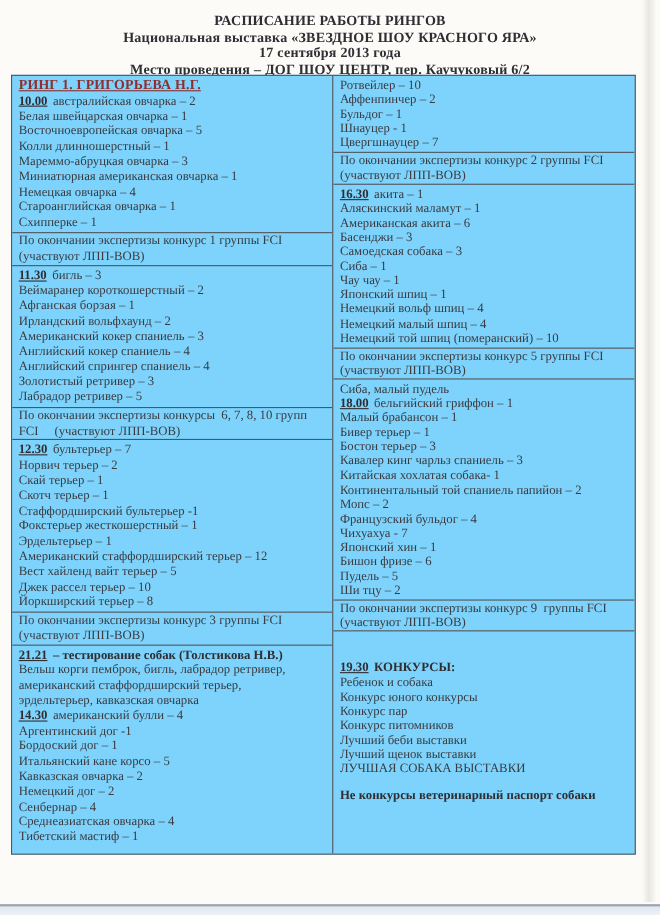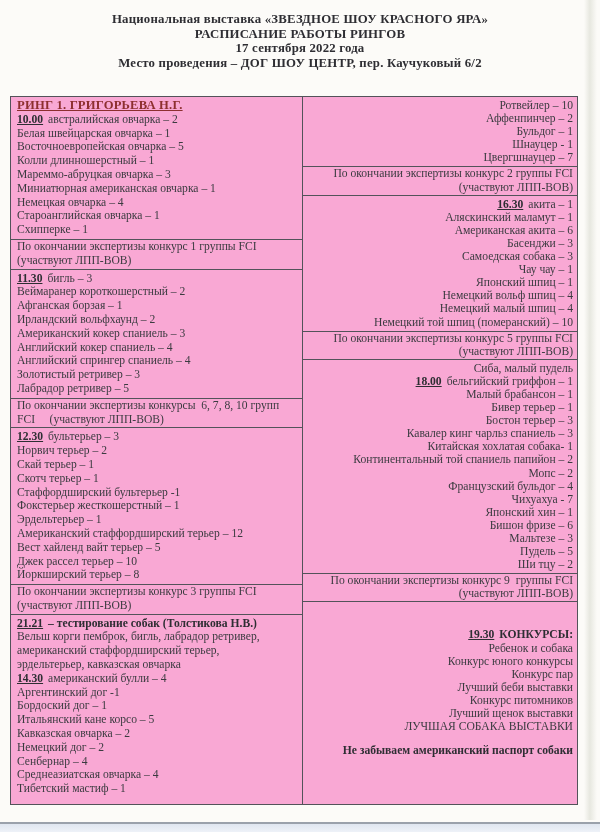--- a/index.html
+++ b/index.html
@@ -29,36 +29,35 @@
     color:#2e2e33;
     letter-spacing:0.2px;
   }
   .sheet{
     position:absolute;
     left:10px;top:68px;
     width:568px;height:709px;
     display:flex;
     border:1.4px solid #53535a;
     box-sizing:border-box;
-    background:#f9a8d4;
+    background:#7dd3fc;
     overflow:hidden;
-    margin-top:28px;
   }
   .col{
     box-sizing:border-box;
     padding:2px 4px 0 6px;
     overflow:hidden;
   }
   .col-left{
     width:292px;
     border-right:1.4px solid #53535a;
   }
   .col-left .row{line-height:13.8px;}
   .col-right{flex:1;}
-  .col-right .row{line-height:13.1px;text-align:right;}
+  .col-right .row{line-height:13.1px;}
   .row{
     font-size:11.6px;
     white-space:nowrap;
   }
   .row.title{
     color:#8d2f2f;
     font-weight:bold;
     text-decoration:underline;
     font-size:12.6px;
     letter-spacing:0.2px;
@@ -77,23 +76,23 @@
     color:#2e2e33;
     margin-right:5px;
   }
 </style>
 </head>
 <body>
 
 <div class="page">
 
   <div class="header">
+    <div>РАСПИСАНИЕ РАБОТЫ РИНГОВ</div>
     <div>Национальная выставка «ЗВЕЗДНОЕ ШОУ КРАСНОГО ЯРА»</div>
-    <div>РАСПИСАНИЕ РАБОТЫ РИНГОВ</div>
-    <div>17 сентября 2022 года</div>
+    <div>17 сентября 2013 года</div>
     <div>Место проведения – ДОГ ШОУ ЦЕНТР, пер. Каучуковый 6/2</div>
   </div>
 
   <div class="sheet">
     <div class="col col-left">
         <div class="row title">РИНГ 1. ГРИГОРЬЕВА  Н.Г.</div>
         <div class="row"><span class="time">10.00</span><span>австралийская овчарка – 2</span></div>
         <div class="row">Белая швейцарская овчарка – 1</div>
         <div class="row">Восточноевропейская овчарка – 5</div>
         <div class="row">Колли  длинношерстный – 1</div>
@@ -106,21 +105,21 @@
         <div class="row"><span class="time">11.30</span><span>бигль – 3</span></div>
         <div class="row">Веймаранер короткошерстный – 2</div>
         <div class="row">Афганская борзая – 1</div>
         <div class="row">Ирландский  вольфхаунд  – 2</div>
         <div class="row">Американский кокер спаниель – 3</div>
         <div class="row">Английский кокер спаниель – 4</div>
         <div class="row">Английский  спрингер спаниель – 4</div>
         <div class="row">Золотистый ретривер – 3</div>
         <div class="row">Лабрадор ретривер – 5</div>
         <div class="row note">По окончании экспертизы конкурсы  6, 7, 8, 10 групп  FCI     (участвуют ЛПП-ВОВ)</div>
-        <div class="row"><span class="time">12.30</span><span>бультерьер – 3</span></div>
+        <div class="row"><span class="time">12.30</span><span>бультерьер – 7</span></div>
         <div class="row">Норвич терьер – 2</div>
         <div class="row">Скай терьер – 1</div>
         <div class="row">Скотч терьер – 1</div>
         <div class="row">Стаффордширский бультерьер -1</div>
         <div class="row">Фокстерьер жесткошерстный – 1</div>
         <div class="row">Эрдельтерьер – 1</div>
         <div class="row">Американский стаффордширский терьер – 12</div>
         <div class="row">Вест хайленд вайт терьер – 5</div>
         <div class="row">Джек рассел терьер – 10</div>
         <div class="row">Йоркширский терьер – 8</div>
@@ -144,53 +143,53 @@
         <div class="row">Аффенпинчер – 2</div>
         <div class="row">Бульдог – 1</div>
         <div class="row">Шнауцер - 1</div>
         <div class="row">Цвергшнауцер – 7</div>
         <div class="row note">По окончании экспертизы конкурс 2 группы FCI (участвуют ЛПП-ВОВ)</div>
         <div class="row"><span class="time">16.30</span><span>акита – 1</span></div>
         <div class="row">Аляскинский маламут – 1</div>
         <div class="row">Американская акита – 6</div>
         <div class="row">Басенджи – 3</div>
         <div class="row">Самоедская собака – 3</div>
+        <div class="row">Сиба – 1</div>
         <div class="row">Чау чау – 1</div>
         <div class="row">Японский шпиц – 1</div>
         <div class="row">Немецкий вольф шпиц – 4</div>
         <div class="row">Немецкий малый шпиц – 4</div>
         <div class="row">Немецкий той шпиц (померанский) – 10</div>
         <div class="row note">По окончании экспертизы конкурс 5 группы FCI (участвуют ЛПП-ВОВ)</div>
         <div class="row">Сиба, малый пудель</div>
         <div class="row"><span class="time">18.00</span><span>бельгийский гриффон – 1</span></div>
         <div class="row">Малый брабансон – 1</div>
         <div class="row">Бивер терьер – 1</div>
         <div class="row">Бостон терьер – 3</div>
         <div class="row">Кавалер кинг чарльз спаниель – 3</div>
         <div class="row">Китайская  хохлатая собака- 1</div>
         <div class="row">Континентальный той спаниель папийон – 2</div>
         <div class="row">Мопс – 2</div>
         <div class="row">Французский бульдог – 4</div>
         <div class="row">Чихуахуа  - 7</div>
         <div class="row">Японский хин – 1</div>
         <div class="row">Бишон фризе – 6</div>
-        <div class="row">Мальтезе – 3</div>
         <div class="row">Пудель – 5</div>
         <div class="row">Ши тцу – 2</div>
         <div class="row note">По окончании экспертизы конкурс 9  группы FCI (участвуют ЛПП-ВОВ)</div>
         <div style="height: 24px;"></div>
         <div class="row bold"><span class="time">19.30</span><span>КОНКУРСЫ:</span></div>
         <div class="row">Ребенок и собака</div>
         <div class="row">Конкурс юного конкурсы</div>
         <div class="row">Конкурс пар</div>
+        <div class="row">Конкурс питомников</div>
         <div class="row">Лучший беби выставки</div>
-        <div class="row">Конкурс питомников</div>
         <div class="row">Лучший щенок выставки</div>
         <div class="row">ЛУЧШАЯ СОБАКА ВЫСТАВКИ</div>
         <div style="height: 11px;"></div>
-        <div class="row bold">Не забываем американский  паспорт   собаки</div>
+        <div class="row bold">Не конкурсы ветеринарный  паспорт   собаки</div>
       </div>
   </div>
 
   <div class="scan-shadow-right"></div>
   <div class="scan-bottom"></div>
 
 </div>
 
 </body></html>

